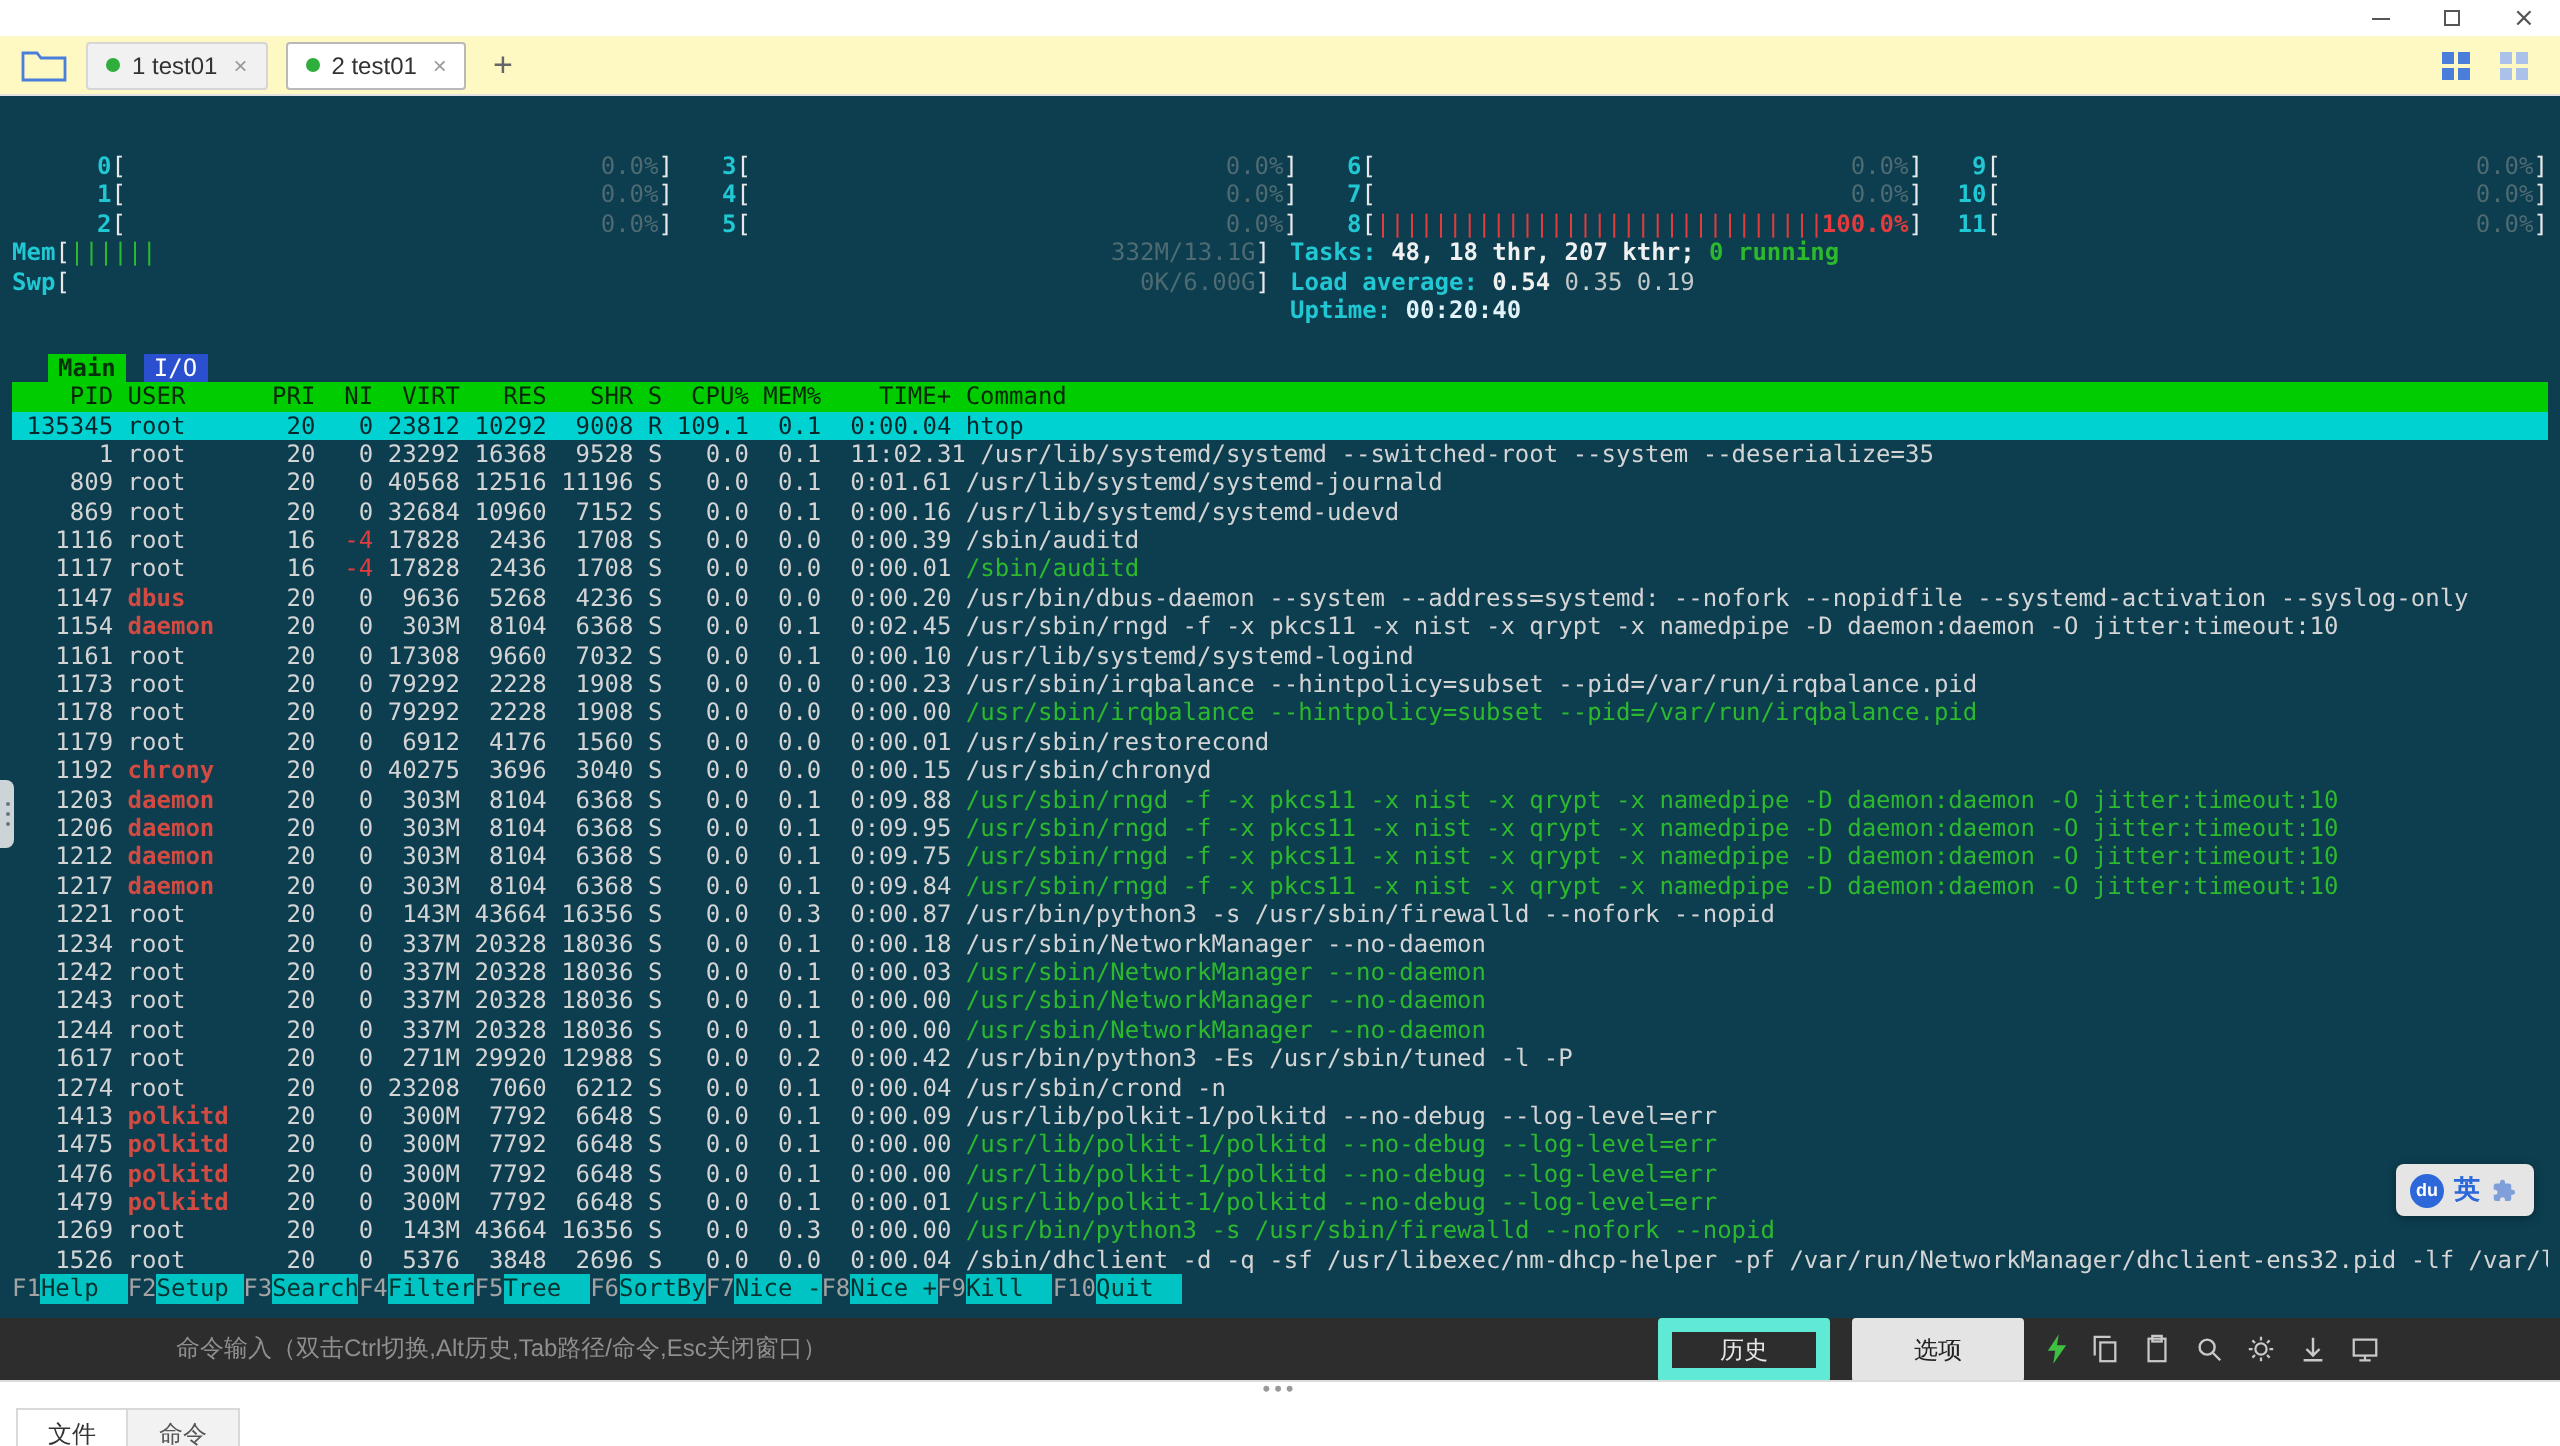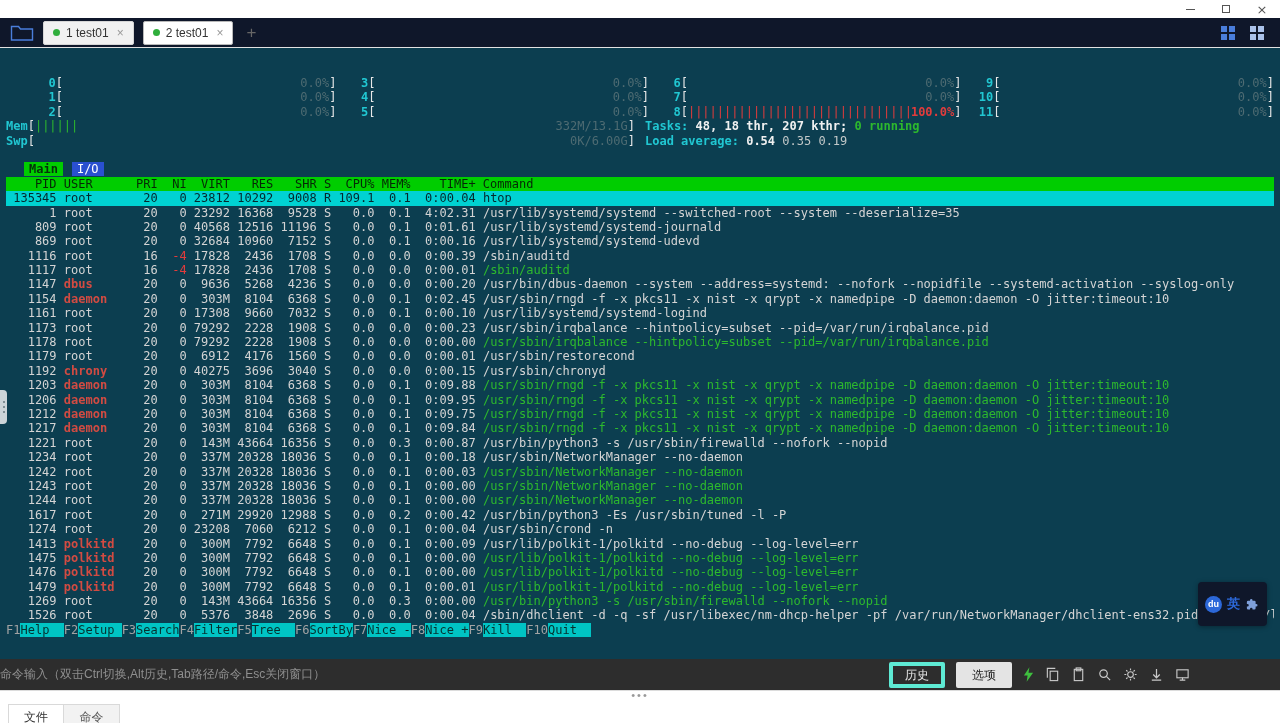--- a/index.html
+++ b/index.html
@@ -6,21 +6,21 @@
   html,body{width:1280px;height:723px;overflow:hidden}
   body{position:relative;background:#fff;font-family:"Liberation Sans",sans-serif}
 
   
   .titlebar{height:18px;background:#ffffff;display:flex;justify-content:flex-end;align-items:center}
   .winbtn{width:36px;height:18px;display:flex;align-items:center;justify-content:center;color:#444;cursor:default}
   .ic-min{width:9px;height:1px;background:#555;display:block}
   .ic-max{width:8px;height:8px;border:1px solid #555;display:block}
   .ic-close{font-size:13px;line-height:13px;color:#555;font-family:"DejaVu Sans",sans-serif}
 
-  .tabbar{height:30px;background:#0f172a;border-bottom:1px solid #e2e2e2;display:flex;align-items:center;padding:0 10px;gap:9px}
+  .tabbar{height:30px;background:#fef9c3;border-bottom:1px solid #e2e2e2;display:flex;align-items:center;padding:0 10px;gap:9px}
   .folder-btn{display:flex;align-items:center}
   .tab{height:24px;display:flex;align-items:center;gap:6px;padding:0 9px;border:1px solid #d6d6d6;background:#f1f1f1;border-radius:2px;font-size:12px;color:#333}
   .tab.active{background:#fff;border-color:#b9b9b9}
   .dot{width:7px;height:7px;border-radius:50%;background:#2fae3c;flex:0 0 auto}
   .tab-close{color:#999;font-size:12px;margin-left:2px}
   .newtab{font-size:17px;color:#666;padding:0 4px}
   .tab-spacer{flex:1}
   .grid-ic{display:grid;grid-template-columns:6px 6px;gap:2px;margin-right:6px}
   .grid-ic i{width:6px;height:6px;background:#4a7edb;display:block}
   .grid-ic.alt i{background:#aac2ea}
@@ -68,31 +68,31 @@
   .fbar span{white-space:pre;flex:0 0 auto}
   .fk-key{color:#a3a3a3}
   .fk-lbl{background:var(--fbar_bg,#00c4c4);color:#06302f}
   .fk-fill{flex:1 1 auto;background:var(--fbar_bg,#00c4c4)}
 
   
   .left-handle{position:absolute;left:0;top:390px;width:7px;height:34px;background:#ccd4d8;border-radius:0 4px 4px 0;
     display:flex;flex-direction:column;align-items:center;justify-content:center;gap:3px}
   .left-handle i{width:2px;height:2px;border-radius:50%;background:#66777e;display:block}
 
-  .ime{position:absolute;left:1198px;top:582px;height:44px;background:#0f172a;border-radius:4px;
+  .ime{position:absolute;left:1198px;top:582px;height:26px;background:#e5e5e5;border-radius:4px;
     box-shadow:0 1px 5px rgba(0,0,0,.35);display:flex;align-items:center;gap:5px;padding:0 7px}
   .ime-logo{width:17px;height:17px;border-radius:50%;background:#2c68d9;color:#fff;font-size:9px;font-weight:bold;
     display:flex;align-items:center;justify-content:center}
   .ime-mode{color:#2c68d9;font-size:13px;font-weight:bold}
 
   
   .cmdbar{position:absolute;left:0;top:659px;width:1280px;height:31px;background:#2d2d2d;display:flex;align-items:center}
-  .cmd-ph{color:#8f8f8f;font-size:12px;white-space:nowrap}
+  .cmd-ph{color:#8f8f8f;font-size:12px;margin-left:88px;white-space:nowrap}
   .cmd-right{margin-left:auto;display:flex;align-items:center;gap:11px;padding-right:90px}
-  .cmd-btn{border:4px solid #5eead4;color:#e8e8e8;font-size:12px;line-height:16px;padding:1px 12px;background:transparent;border-radius:2px}
+  .cmd-btn{border:7px solid #5eead4;color:#e8e8e8;font-size:12px;line-height:16px;padding:1px 24px;background:transparent;border-radius:2px}
   .cmd-btn.light{background:#e4e4e4;color:#222;border-color:#e4e4e4}
   .cicon{display:flex;align-items:center}
 
   
   .bottom{position:absolute;left:0;top:690px;width:1280px;height:33px;background:#fff;border-top:1px solid #dcdcdc;overflow:hidden}
   .dots{position:absolute;top:-2px;left:50%;transform:translateX(-50%);color:#999;font-size:11px;letter-spacing:2px}
   .bp-tabs{position:absolute;top:13px;left:8px;display:flex}
   .bp-tab{min-width:56px;height:26px;border:1px solid #d9d9d9;background:#fff;font-size:12px;color:#333;
     display:flex;align-items:center;justify-content:center;padding:0 8px}
   .bp-tab.inactive{background:#f2f2f2;color:#555;border-left:none}
@@ -161,20 +161,24 @@
     </div>
 
   <div class="mrow">
     <div class="meter span2" id="mem-meter"><span class="mlbl">Mem</span><span class="br">[</span><span class="fillwrap"><span class="bars green" style="width: 8%;">||||||||||||||||||||||||||||||||||||||||||||||||||||||||||||||||||||||||||||||||||||||||||||||||||||||||||||||||||||||||||||||||||||||||||||||||||||||||||||||||||||||||||</span></span><span class="val shadow">332M/13.1G</span><span class="br">]</span></div>
     <div class="hline span2"><span class="lbl">Tasks: </span><span class="boldw">48, 18 thr, 207 kthr; </span><span class="grnb">0 running</span></div>
   </div>
   <div class="mrow">
     <div class="meter span2" id="swp-meter"><span class="mlbl">Swp</span><span class="br">[</span><span class="fillwrap"><span class="bars green" style="width: 0%;"></span></span><span class="val shadow">0K/6.00G</span><span class="br">]</span></div>
     <div class="hline span2"><span class="lbl">Load average: </span><span class="boldw">0.54 </span><span class="dim">0.35 0.19</span></div>
   </div>
+  <div class="mrow">
+    <div class="span2"></div>
+    <div class="hline span2"><span class="lbl">Uptime: </span><span class="upt">00:20:40</span></div>
+  </div>
 
   <div class="tline"></div>
   <div class="screens" id="screens"><span class="scr-main">Main</span><span class="scr-io">I/O</span></div>
   <div class="thead" id="thead">    PID USER      PRI  NI  VIRT   RES   SHR S  CPU% MEM%    TIME+ Command</div>
   <div id="proc-rows">
       <div class="prow sel">
         <span class="pc c-pid"> 135345 </span>
         <span class="pc c-user">root      </span>
         <span class="pc c-pri"> 20 </span>
         <span class="pc c-ni">  0 </span>
@@ -191,21 +195,21 @@
         <span class="pc c-pid">      1 </span>
         <span class="pc c-user">root      </span>
         <span class="pc c-pri"> 20 </span>
         <span class="pc c-ni">  0 </span>
         <span class="pc c-virt">23292 </span>
         <span class="pc c-res">16368 </span>
         <span class="pc c-shr"> 9528 </span>
         <span class="pc c-s">S </span>
         <span class="pc c-cpu">  0.0 </span>
         <span class="pc c-mem"> 0.1 </span>
-        <span class="pc c-time"> 4:02.31 </span>
+        <span class="pc c-time"> 11:02.31 </span>
         <span class="c-cmd">/usr/lib/systemd/systemd --switched-root --system --deserialize=35</span>
       </div>
       <div class="prow">
         <span class="pc c-pid">    809 </span>
         <span class="pc c-user">root      </span>
         <span class="pc c-pri"> 20 </span>
         <span class="pc c-ni">  0 </span>
         <span class="pc c-virt">40568 </span>
         <span class="pc c-res">12516 </span>
         <span class="pc c-shr">11196 </span>

